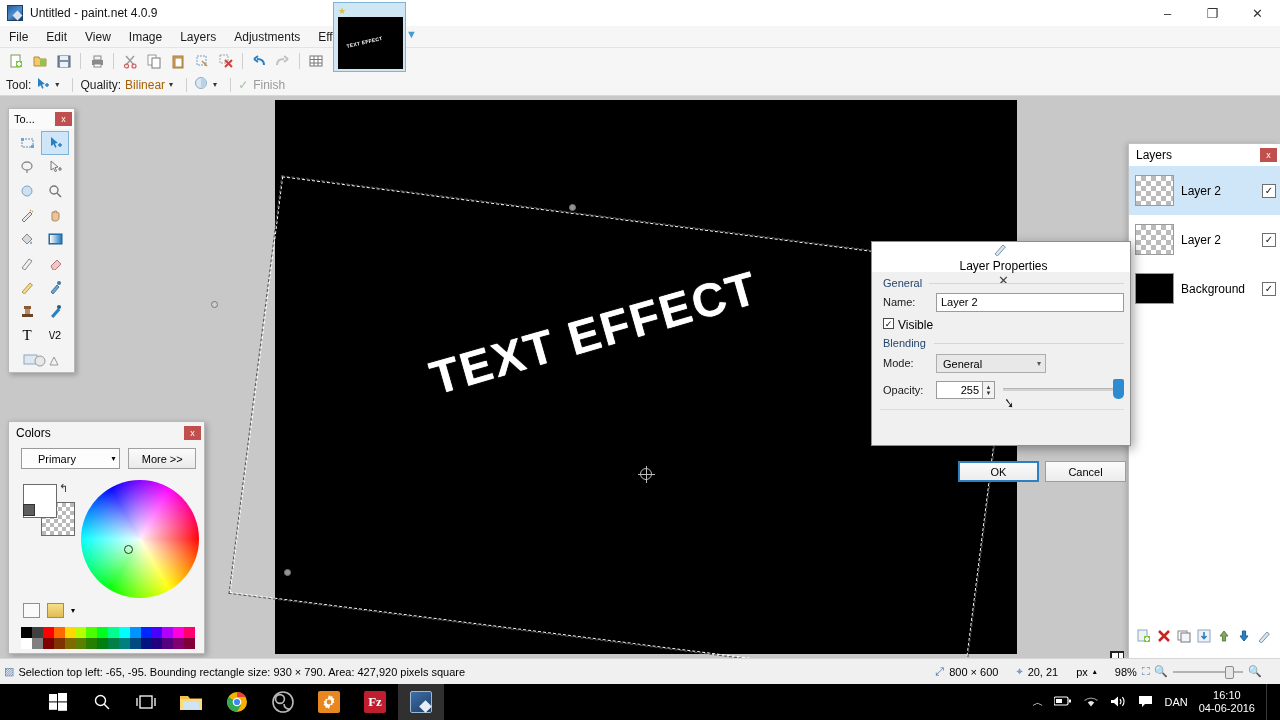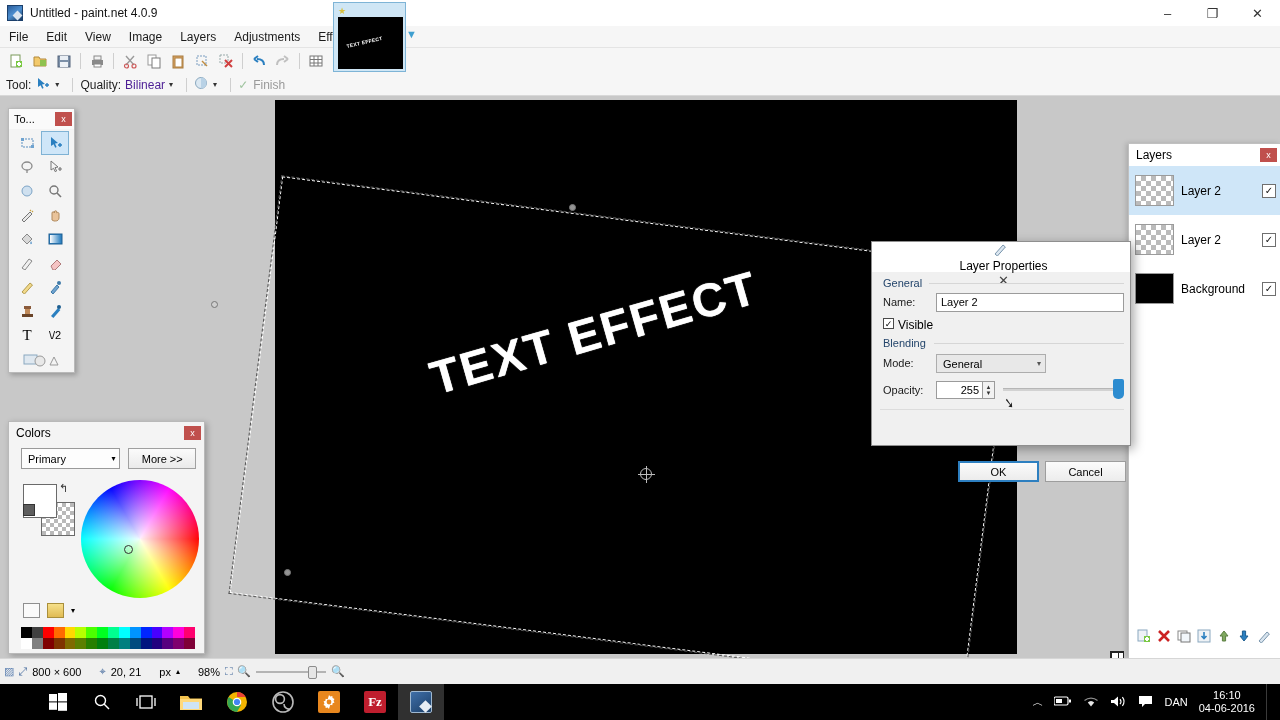--- a/index.html
+++ b/index.html
@@ -57,21 +57,21 @@
   }
   .tb-sep{ width:1px;height:16px;background:#cfcfcf;margin:0 4px; }
 
   
   #tooloptions{
     position:absolute; left:0; top:74px; width:1280px; height:22px;
     background:#f6f6f6; display:flex; align-items:center; padding-left:6px;
     border-bottom:1px solid #d8d8d8;
   }
   .to-label{ font-size:12px; color:#1f1f1f; margin-right:4px; }
-  .to-val{ font-size:12px; color:#4c1d95; }
+  .to-val{ font-size:12px; color:#a16207; }
   .caret{ font-size:8px; margin:0 6px 0 4px; color:#333; }
   .to-sep{ width:1px;height:14px;background:#cfcfcf;margin:0 7px; }
   #finish{ color:#9a9a9a; }
 
   
   #tabstrip{
     position:absolute; left:333px; top:2px; width:73px; height:70px;
     background:#cfe6f5; border:1px solid #7eb4d6;
   }
   #tab-star{ position:absolute; left:4px; top:3px; font-size:9px; color:#d8c040; }
@@ -172,21 +172,21 @@
     box-shadow:2px 2px 6px rgba(0,0,0,.25);
   }
   #colors-title{
     height:22px; display:flex; align-items:center; justify-content:space-between;
     padding:0 3px 0 7px; font-size:12px;
   }
   #colors-row{ display:flex; padding:4px 8px 0 12px; gap:8px; }
   #color-select{
     width:100px;height:21px;background:#fdfdfd;border:1px solid #9a9a9a;
     font-size:11px; display:flex;align-items:center;justify-content:space-between;
-    padding:0 4px 0 6px;
+    padding:0 4px 0 16px;
   }
   #more-btn{
     width:68px;height:21px;background:linear-gradient(#fbfbfb,#eaeaea);
     border:1px solid #a0a0a0; font-size:11px;
     display:flex;align-items:center;justify-content:center;
   }
   #swatch-primary{
     position:absolute; left:14px; top:62px; width:34px;height:34px;
     background:#fff;border:1px solid #6a6a6a;
   }
@@ -797,20 +797,21 @@
     <div id="opacity-thumb"></div>
     <div id="dlg-mouse">➘</div>
 
     <div id="dlg-sep"></div>
     <div class="dlg-btn" id="ok-btn">OK</div>
     <div class="dlg-btn" id="cancel-btn">Cancel</div>
   </div>
 
   <div id="statusbar">
     <span id="sb-sel-icon">▨</span>
+    <span id="sb-text">Selection top left: -65, -95. Bounding rectangle size: 930 × 790. Area: 427,920 pixels square</span>
     <span class="sb-grp">
       <span class="sb-ico">⤢</span>
       <span>800 × 600</span>
     </span>
     <span class="sb-grp">
       <span class="sb-ico">⌖</span>
       <span>20, 21</span>
     </span>
     <span class="sb-grp">
       <span>px</span>

